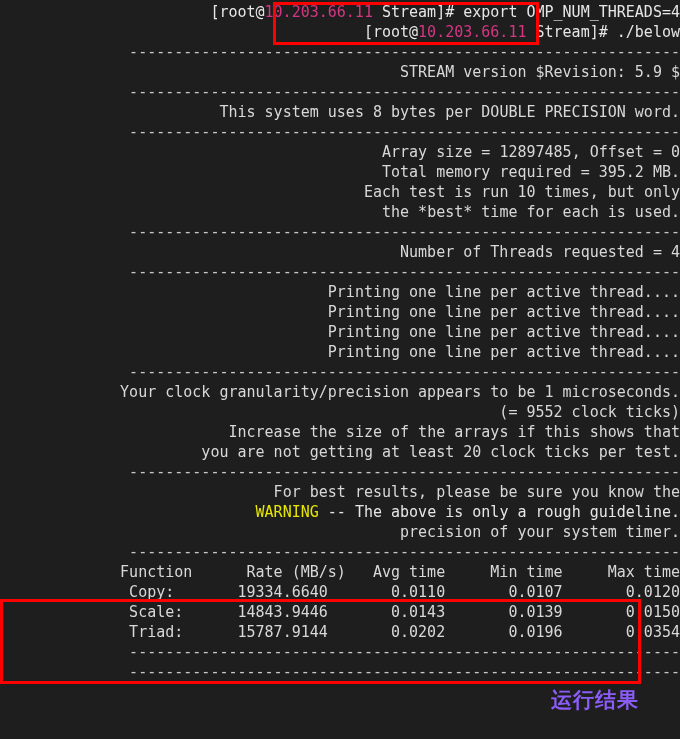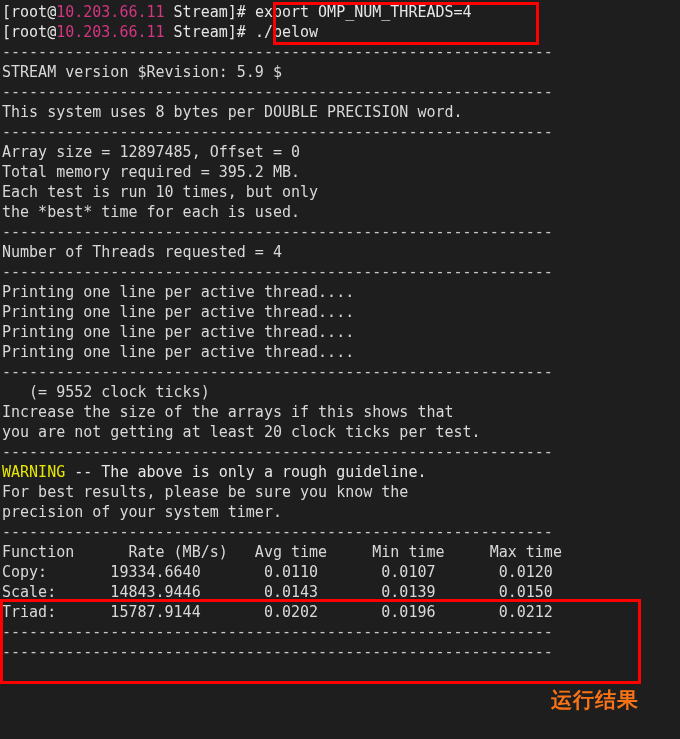--- a/index.html
+++ b/index.html
@@ -10,20 +10,21 @@
   #terminal {
     position: relative;
     width: 680px;
     height: 739px;
     background: #1e1e1e;
     overflow: hidden;
     font-family: "DejaVu Sans Mono", "Liberation Mono", monospace;
     font-size: 15px;
     line-height: 20px;
     color: #d8d8d8;
+    text-align: right;
   }
   #screen {
     position: absolute;
     left: 0;
     top: 2px;
     width: 680px;
     padding: 0 0 0 2px;
     box-sizing: border-box;
   }
   .line {
@@ -56,21 +57,21 @@
     left: 0px;
     top: 599px;
     width: 641px;
     height: 85px;
     border-left-width: 3px;
   }
   #annotation-cn {
     position: absolute;
     left: 551px;
     top: 688px;
-    color: #f97316;
+    color: #8b5cf6;
     font-family: "DejaVu Sans", "Liberation Sans", sans-serif;
     font-weight: bold;
     font-size: 21px;
     line-height: 24px;
     letter-spacing: 1px;
     white-space: pre;
   }
 </style>
 </head>
 <body>
@@ -93,34 +94,35 @@
     <div class="line">Each test is run 10 times, but only</div>
     <div class="line">the *best* time for each is used.</div>
     <div class="line sep">-------------------------------------------------------------</div>
     <div class="line">Number of Threads requested = 4</div>
     <div class="line sep">-------------------------------------------------------------</div>
     <div class="line">Printing one line per active thread....</div>
     <div class="line">Printing one line per active thread....</div>
     <div class="line">Printing one line per active thread....</div>
     <div class="line">Printing one line per active thread....</div>
     <div class="line sep">-------------------------------------------------------------</div>
+    <div class="line">Your clock granularity/precision appears to be 1 microseconds.</div>
     <div class="line">   (= 9552 clock ticks)</div>
     <div class="line">Increase the size of the arrays if this shows that</div>
     <div class="line">you are not getting at least 20 clock ticks per test.</div>
     <div class="line sep">-------------------------------------------------------------</div>
 
+    <div class="line">For best results, please be sure you know the</div>
     <div class="line"><span class="yellow">WARNING</span><span class="white"> -- The above is only a rough guideline.</span></div>
-    <div class="line">For best results, please be sure you know the</div>
     <div class="line">precision of your system timer.</div>
     <div class="line sep">-------------------------------------------------------------</div>
 
     <div class="line">Function      Rate (MB/s)   Avg time     Min time     Max time</div>
     <div class="line">Copy:       19334.6640       0.0110       0.0107       0.0120</div>
     <div class="line">Scale:      14843.9446       0.0143       0.0139       0.0150</div>
-    <div class="line">Triad:      15787.9144       0.0202       0.0196       0.0212</div>
+    <div class="line">Triad:      15787.9144       0.0202       0.0196       0.0354</div>
     <div class="line sep">-------------------------------------------------------------</div>
 
     <div class="line sep">-------------------------------------------------------------</div>
 
   </div>
 
   <div class="redbox" id="cmd-box"></div>
   <div class="redbox" id="results-box"></div>
   <div id="annotation-cn">运行结果</div>
 

